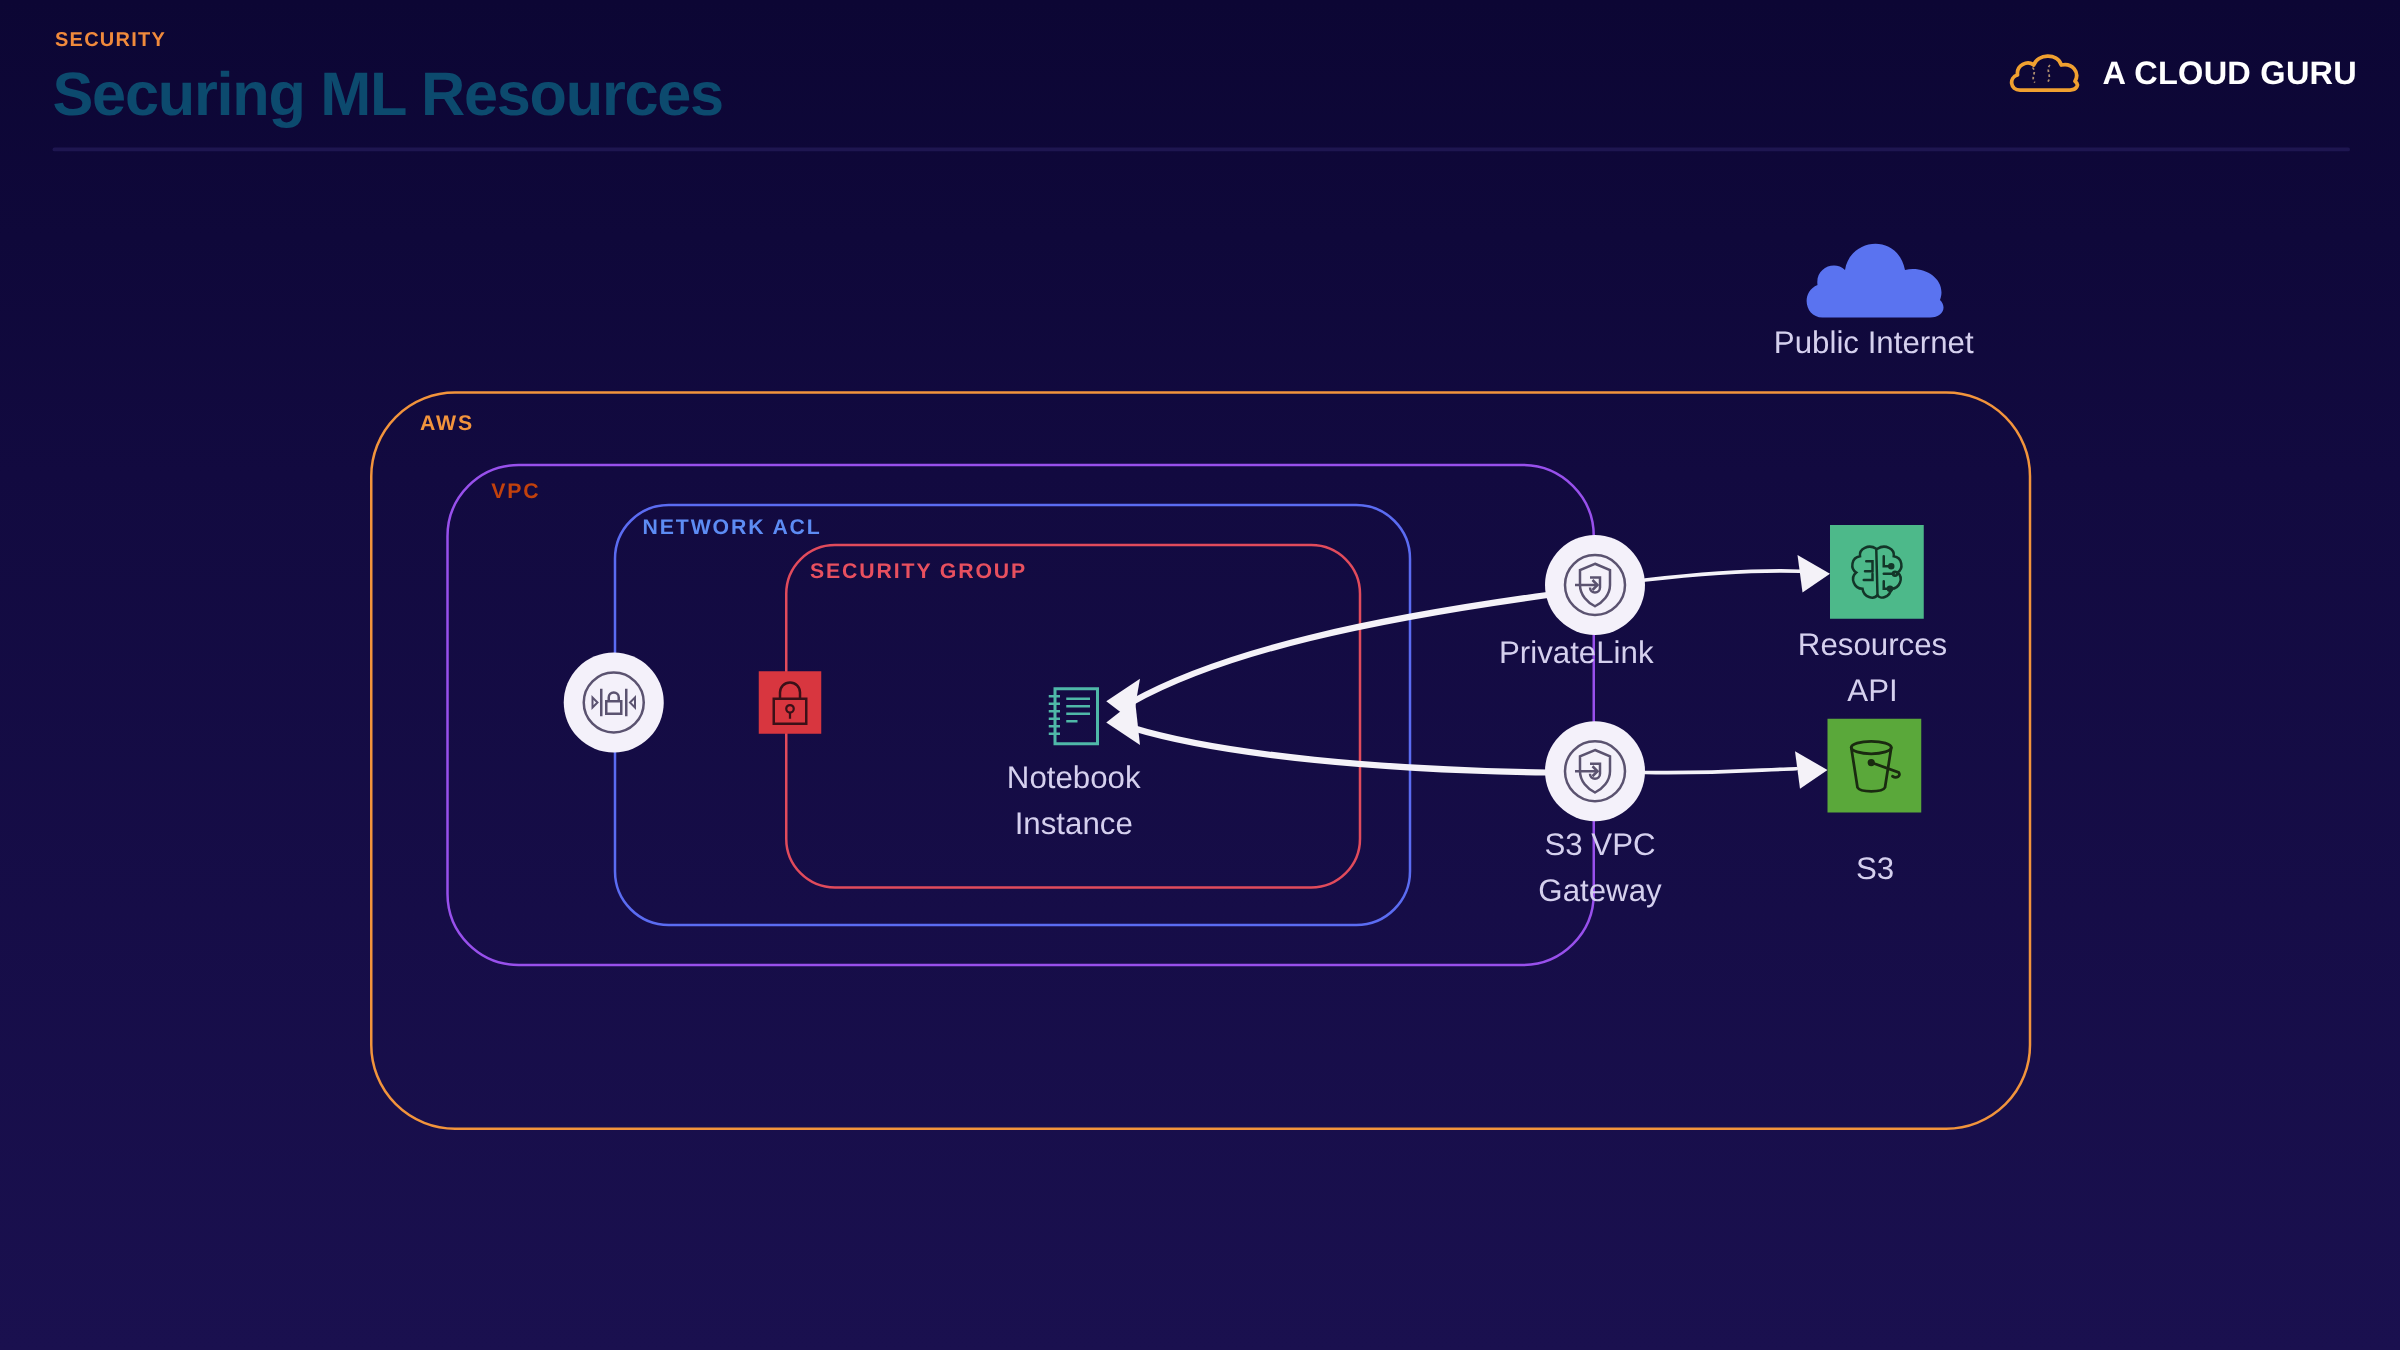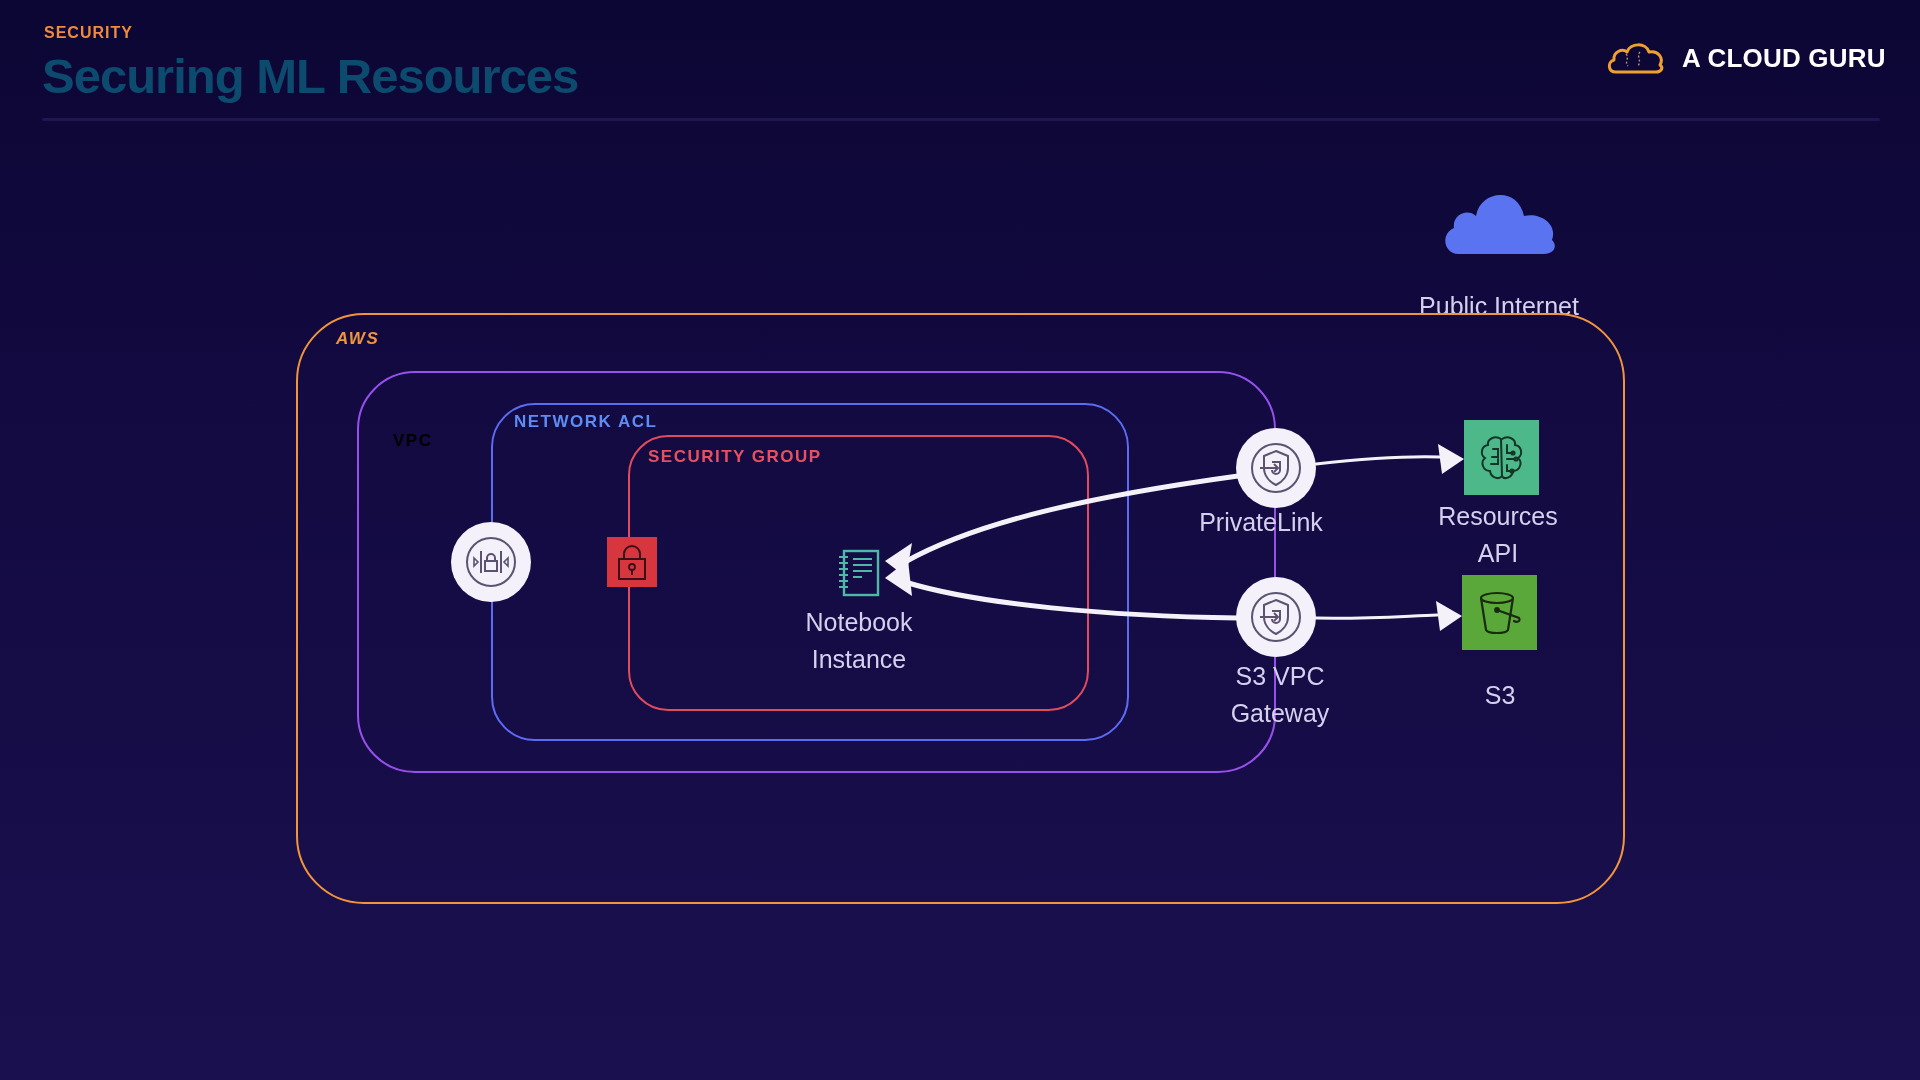--- a/index.html
+++ b/index.html
@@ -23,22 +23,22 @@
   .logo { position:absolute; left:1604px; top:38px; height:40px; display:flex; align-items:center; }
   .logo svg { width:64px; height:40px; }
   .logo-text { margin-left:14px; font-size:26px; font-weight:700; color:#ffffff; letter-spacing:0.2px; }
 
   .box { position:absolute; border-style:solid; border-width:2px; box-sizing:border-box; }
   .box-aws  { left:296px; top:313px; width:1329px; height:591px; border-color:#f2943c; border-radius:68px; }
   .box-vpc  { left:357px; top:371px; width:919px;  height:402px; border-color:#9850ec; border-radius:58px; }
   .box-nacl { left:491px; top:403px; width:638px;  height:338px; border-color:#5b6cf2; border-radius:44px; }
   .box-sg   { left:628px; top:435px; width:461px;  height:276px; border-color:#e14b5c; border-radius:40px; }
   .box-label { position:absolute; font-size:17px; font-weight:700; letter-spacing:1.5px; }
-  .lbl-aws  { left:336px; top:329px; color:#f2943c;font-style:italic; }
-  .lbl-vpc  { left:393px; top:383px; color:#000000;margin-top:48px; }
+  .lbl-aws  { left:336px; top:329px; color:#f2943c; }
+  .lbl-vpc  { left:393px; top:383px; color:#c2410c; }
   .lbl-nacl { left:514px; top:412px; color:#5d8cf4; }
   .lbl-sg   { left:648px; top:447px; color:#e8505f; }
 
   .circle {
     position:absolute; width:80px; height:80px; border-radius:50%;
     background:#f4f1fa; display:flex; align-items:center; justify-content:center;
   }
   .circle svg { width:52px; height:52px; }
   .c-nacl { left:451px; top:522px; }
   .c-pl   { left:1236px; top:428px; }
@@ -61,21 +61,21 @@
 
   .caption {
     position:absolute; font-size:25px; color:#d5d0ee; text-align:center; line-height:37px;
     white-space:nowrap; transform:translateX(-50%);
   }
   .cap-nb   { left:859px;  top:604px; }
   .cap-pl   { left:1261px; top:504px; }
   .cap-s3gw { left:1280px; top:658px; }
   .cap-sm   { left:1498px; top:498px; }
   .cap-s3   { left:1500px; top:677px; }
-  .cap-pub  { left:1499px; top:256px;margin-top:32px; }
+  .cap-pub  { left:1499px; top:256px; }
 
   .cloud-pub { position:absolute; left:1440px; top:180px; width:120px; height:75px; }
 
   .arrows { position:absolute; left:0; top:0; width:1920px; height:1080px; pointer-events:none; }
 </style>
 </head>
 <body>
 
 <div class="eyebrow">SECURITY</div>
 <div class="title">Securing ML Resources</div>

